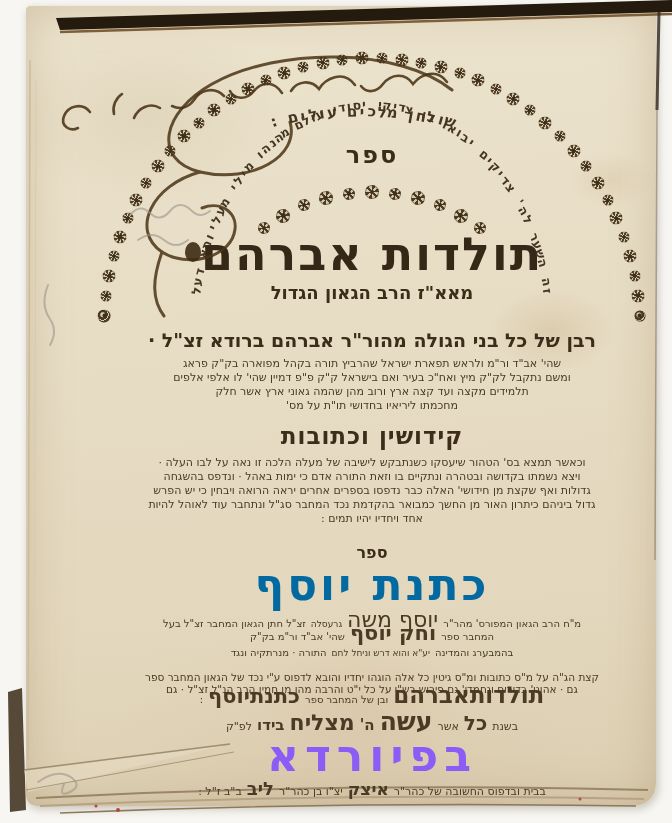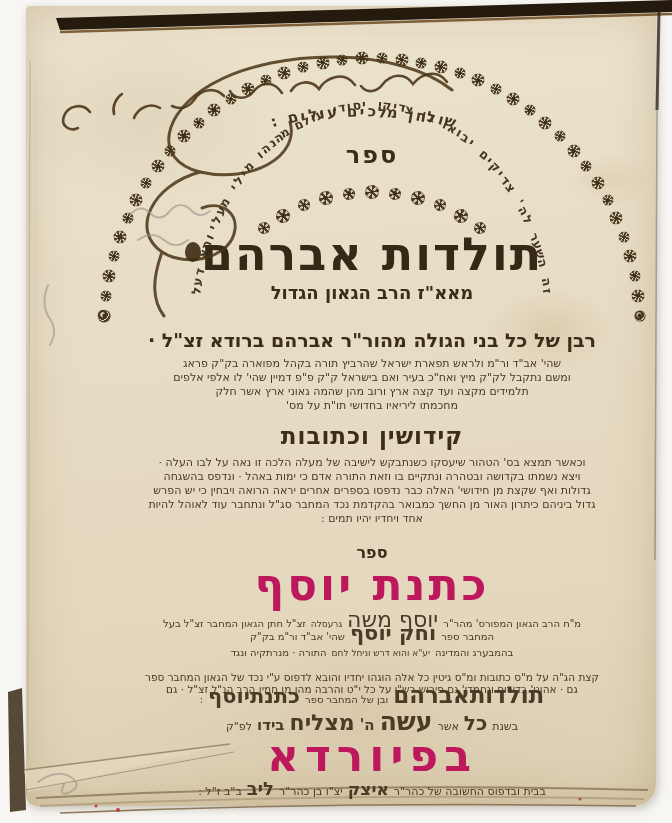--- a/index.html
+++ b/index.html
@@ -28,24 +28,24 @@
   .t{position:absolute;left:372px;transform:translateX(-50%);color:#3b2d1a;white-space:nowrap;z-index:3;text-align:center;line-height:1.15;}
   .para{font-size:11px;color:#4a3a26;line-height:1.22;}
   .row{display:flex;direction:rtl;align-items:baseline;gap:5px;color:#4a3a26;}
   .sm{font-size:10px;} .xs{font-size:9px;}
   #title-toldot{font-size:46px;font-weight:bold;letter-spacing:2px;color:#352817;}
   #attr1,#attr2{font-size:18px;font-weight:bold;}
   #attr3{font-size:19px;font-weight:bold;}
   #tractates{font-size:23px;font-weight:bold;letter-spacing:1px;}
   #sefer1{font-size:24px;font-weight:bold;letter-spacing:2px;}
   #sefer2{font-size:16px;font-weight:bold;}
-  #title-kutonet{font-size:44px;font-weight:bold;letter-spacing:3px;color:#be185d;text-align:right;}
+  #title-kutonet{font-size:44px;font-weight:bold;letter-spacing:3px;color:#0369a1;text-align:right;}
   .big1{font-size:22px;font-weight:normal;} .big2{font-size:26px;font-weight:bold;}
   .big3{font-size:21px;font-weight:bold;} .big4{font-size:23px;font-weight:bold;}
-  #city{font-size:44px;font-weight:bold;letter-spacing:6px;color:#be185d;}
+  #city{font-size:44px;font-weight:bold;letter-spacing:6px;color:#8b5cf6;}
   .y-s{font-size:11px;} .y-m{font-size:15px;font-weight:bold;}
   .yb1{font-size:20px;font-weight:bold;} .yb2{font-size:25px;font-weight:bold;} .yb3{font-size:22px;font-weight:bold;}
   .p-s{font-size:11px;} .pb1{font-size:17px;font-weight:bold;} .pb2{font-size:18px;font-weight:bold;}
   svg{position:absolute;left:0;top:0;}
   #edges{z-index:1;} #ink{z-index:6;pointer-events:none;}
 </style>
 </head>
 <body>
 
 <div id="scene">

